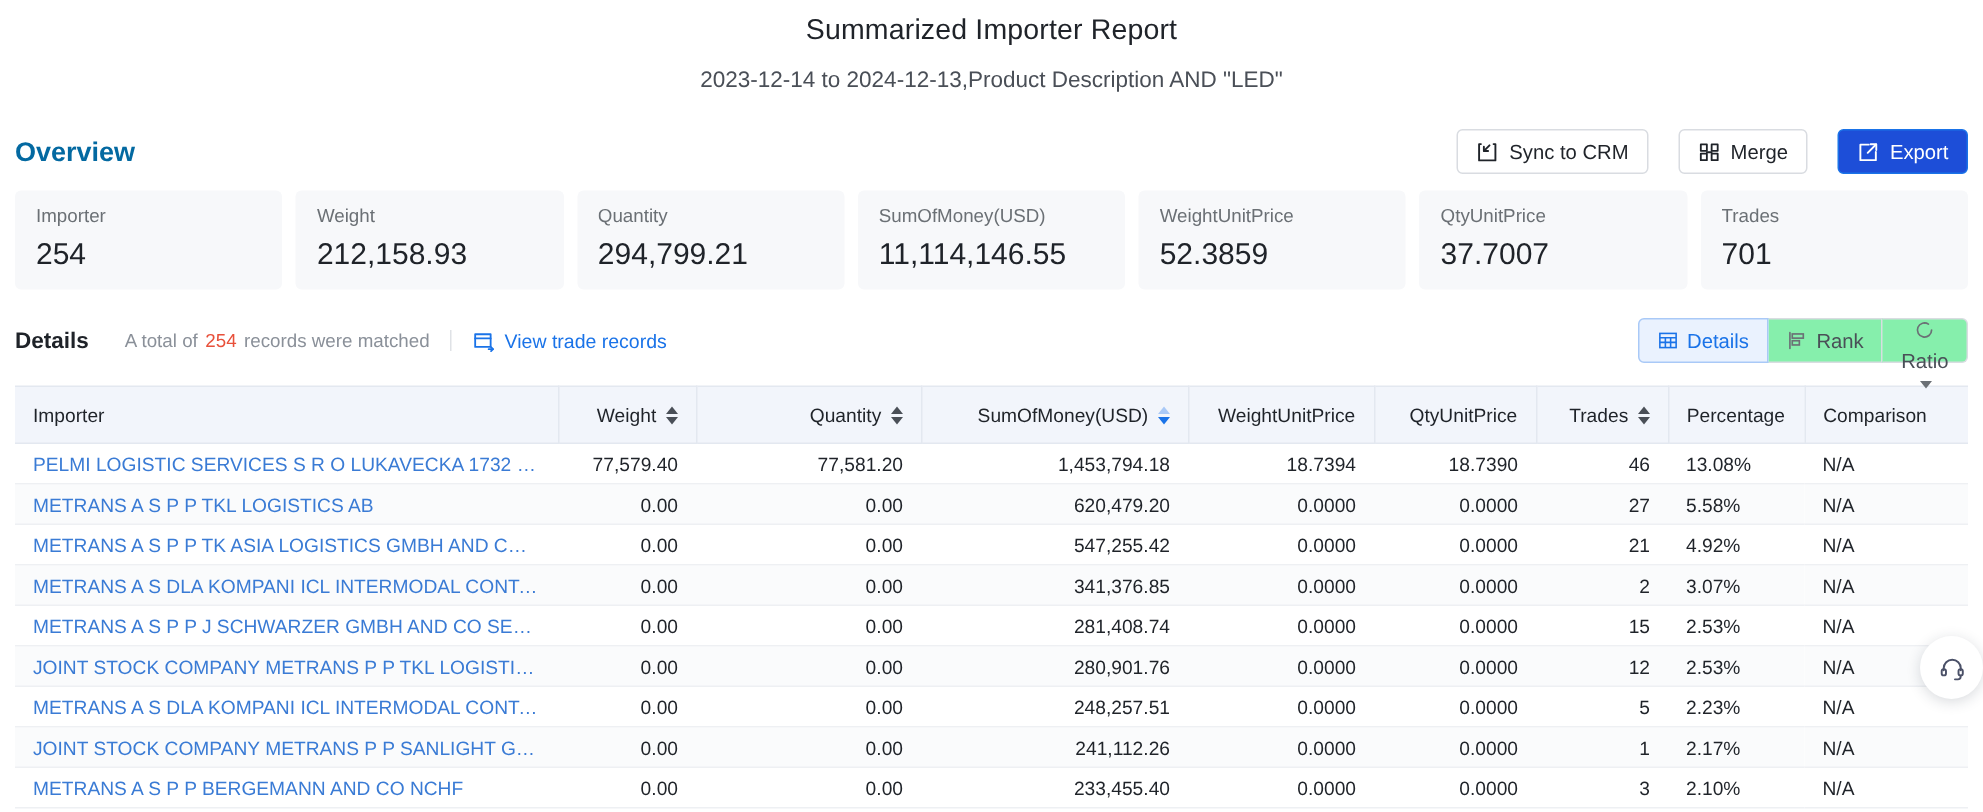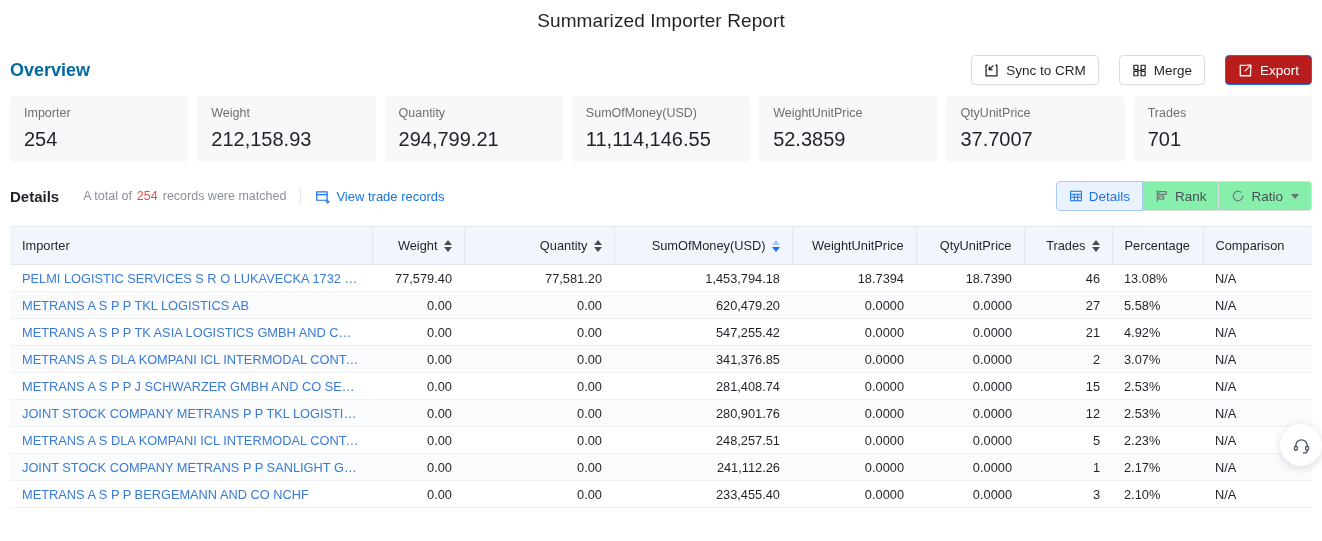--- a/index.html
+++ b/index.html
@@ -33,21 +33,21 @@
   .btn-group { display: flex; align-items: center; gap: 20px; }
   .btn {
     display: inline-flex; align-items: center; gap: 7px;
     height: 30px; padding: 0 12px;
     border: 1px solid #d9dce1; border-radius: 4px;
     background: #ffffff; color: #1f2329;
     font-size: 13.5px; font-family: "Liberation Sans", sans-serif;
     cursor: pointer; white-space: nowrap;
   }
   .btn-primary {
-    background: #b91c1c; border-color: #1a73e8; color: #ffffff;
+    background: #1d4ed8; border-color: #1a73e8; color: #ffffff;
     font-weight: 400;
   }
   .ico { display: inline-block; line-height: 0; }
   .ico svg { display: block; }
 
   
   .cards { display: flex; gap: 9px; padding: 0 10px; margin-top: 10px; }
   .card {
     flex: 1 1 0; min-width: 0; height: 66px;
     background: #f7f8fa; border-radius: 4px;
@@ -84,21 +84,21 @@
   }
 
   .seg-group { display: flex; align-items: center; }
   .seg {
     display: inline-flex; align-items: center; gap: 6px;
     height: 30px; padding: 0 12px;
     border: 1px solid #d9dce1; background: #86efac;
     font-size: 13.5px; color: #4a4f57; cursor: pointer; white-space: nowrap;
   }
   .seg:first-child { border-radius: 4px 0 0 4px; }
-  .seg:last-child  { border-radius: 0 4px 4px 0; }
+  .seg:last-child  { border-radius: 0 4px 4px 0; flex-direction: column; }
   .seg + .seg { border-left: none; }
   .seg.active {
     background: #eaf2fe; border-color: #a9c9f7; color: #1a73e8;
     position: relative; z-index: 1;
   }
   .caret-down {
     width: 0; height: 0; margin-left: 2px;
     border-left: 4px solid transparent; border-right: 4px solid transparent;
     border-top: 5px solid #6b7075;
   }
@@ -151,20 +151,21 @@
     cursor: pointer;
   }
 </style>
 </head>
 <body>
 
 <div class="page">
 
   <div class="title-block">
     <div class="report-title">Summarized Importer Report</div>
+    <div class="report-subtitle">2023-12-14 to 2024-12-13,Product Description AND "LED"</div>
   </div>
 
   <div class="section-row">
     <div class="section-title">Overview</div>
     <div class="btn-group">
 
       <button class="btn">
         <span class="ico">
           <svg width="15" height="15" viewBox="0 0 16 16" fill="none" stroke="#1f2329" stroke-width="1.35" stroke-linecap="round" stroke-linejoin="round">
             <path d="M12.5 2.2h1.3v11.6H2.2V2.2h1.3"></path>

